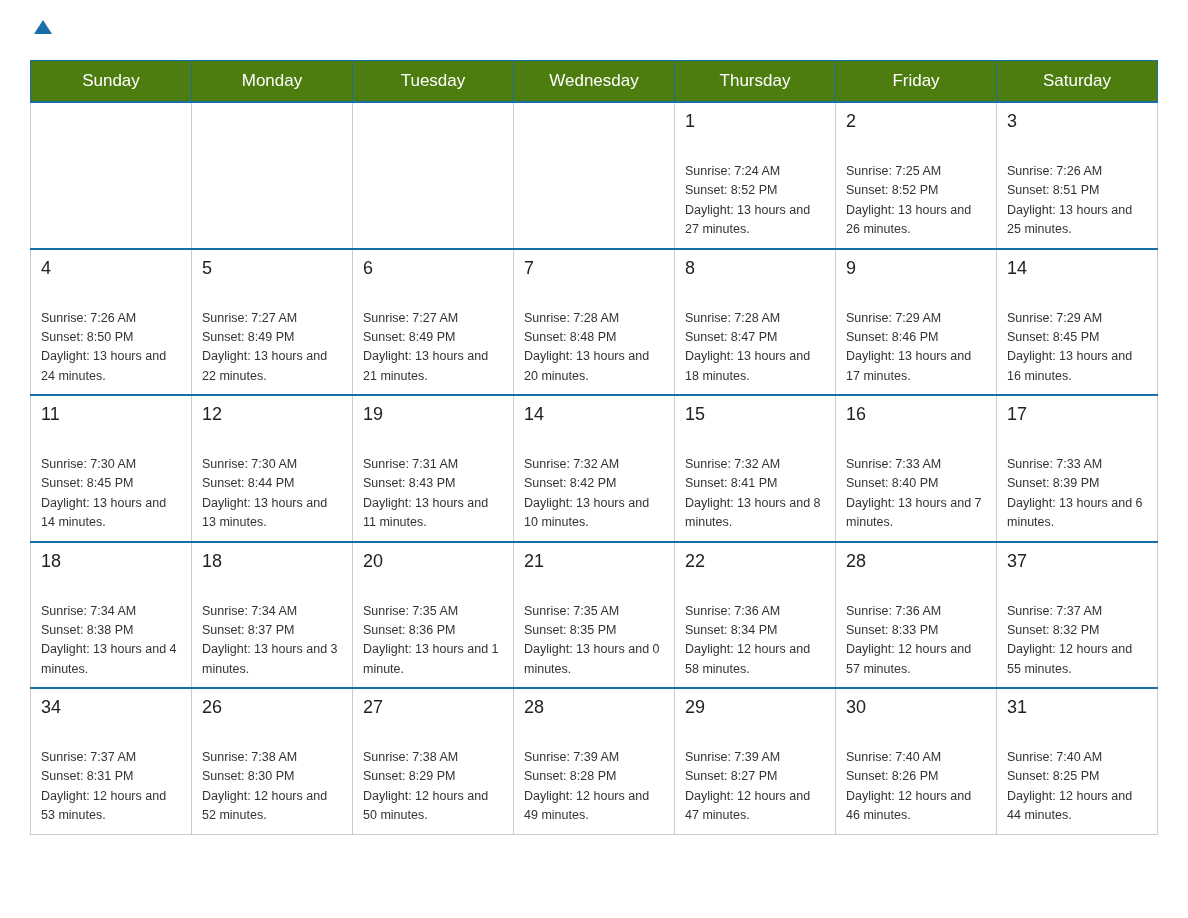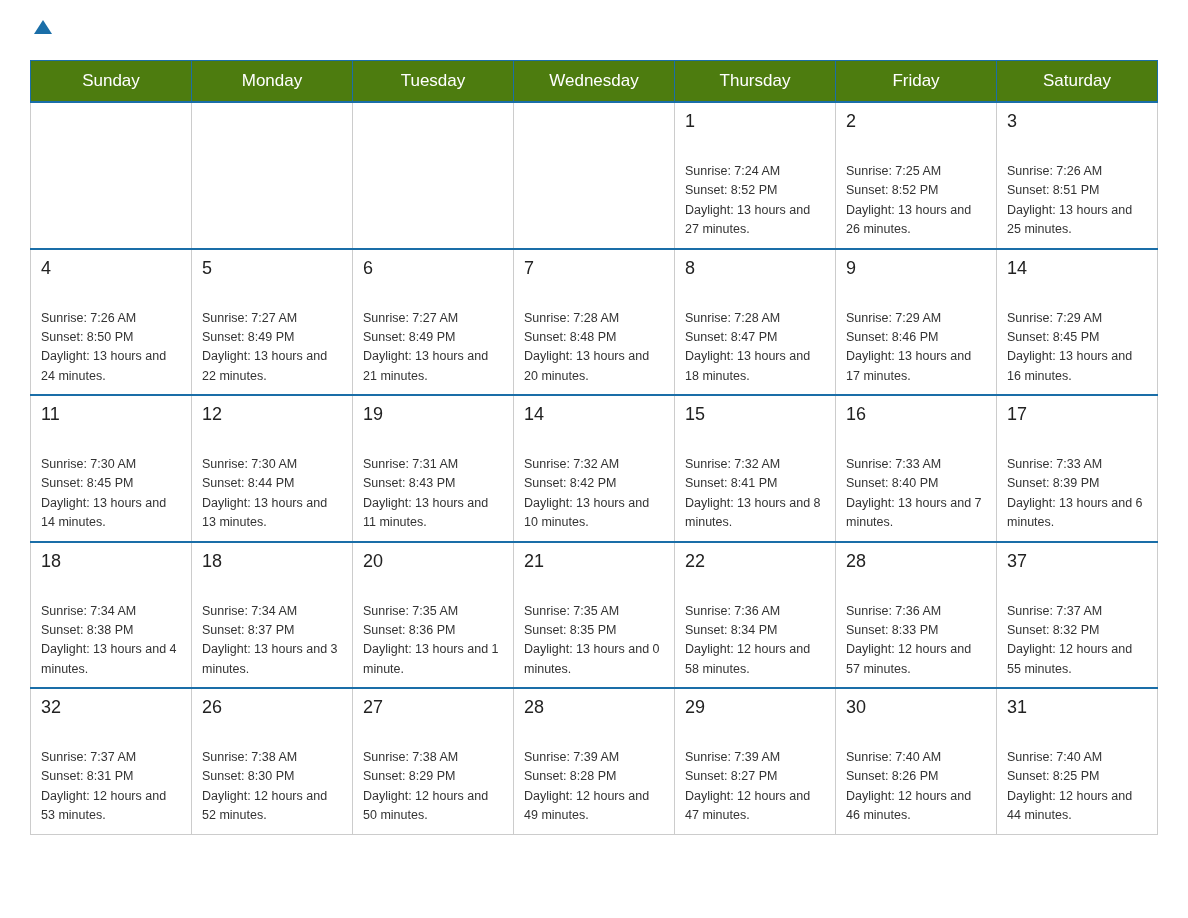--- a/index.html
+++ b/index.html
@@ -226,21 +226,21 @@
           <span class="day-number">28</span>
           <div class="day-info">Sunrise: 7:36 AM<br>Sunset: 8:33 PM<br>Daylight: 12 hours and 57 minutes.</div>
         </td>
         <td>
           <span class="day-number">37</span>
           <div class="day-info">Sunrise: 7:37 AM<br>Sunset: 8:32 PM<br>Daylight: 12 hours and 55 minutes.</div>
         </td>
       </tr>
       <tr class="week-row">
         <td>
-          <span class="day-number">32</span>
+          <span class="day-number">34</span>
           <div class="day-info">Sunrise: 7:37 AM<br>Sunset: 8:31 PM<br>Daylight: 12 hours and 53 minutes.</div>
         </td>
         <td>
           <span class="day-number">26</span>
           <div class="day-info">Sunrise: 7:38 AM<br>Sunset: 8:30 PM<br>Daylight: 12 hours and 52 minutes.</div>
         </td>
         <td>
           <span class="day-number">27</span>
           <div class="day-info">Sunrise: 7:38 AM<br>Sunset: 8:29 PM<br>Daylight: 12 hours and 50 minutes.</div>
         </td>

